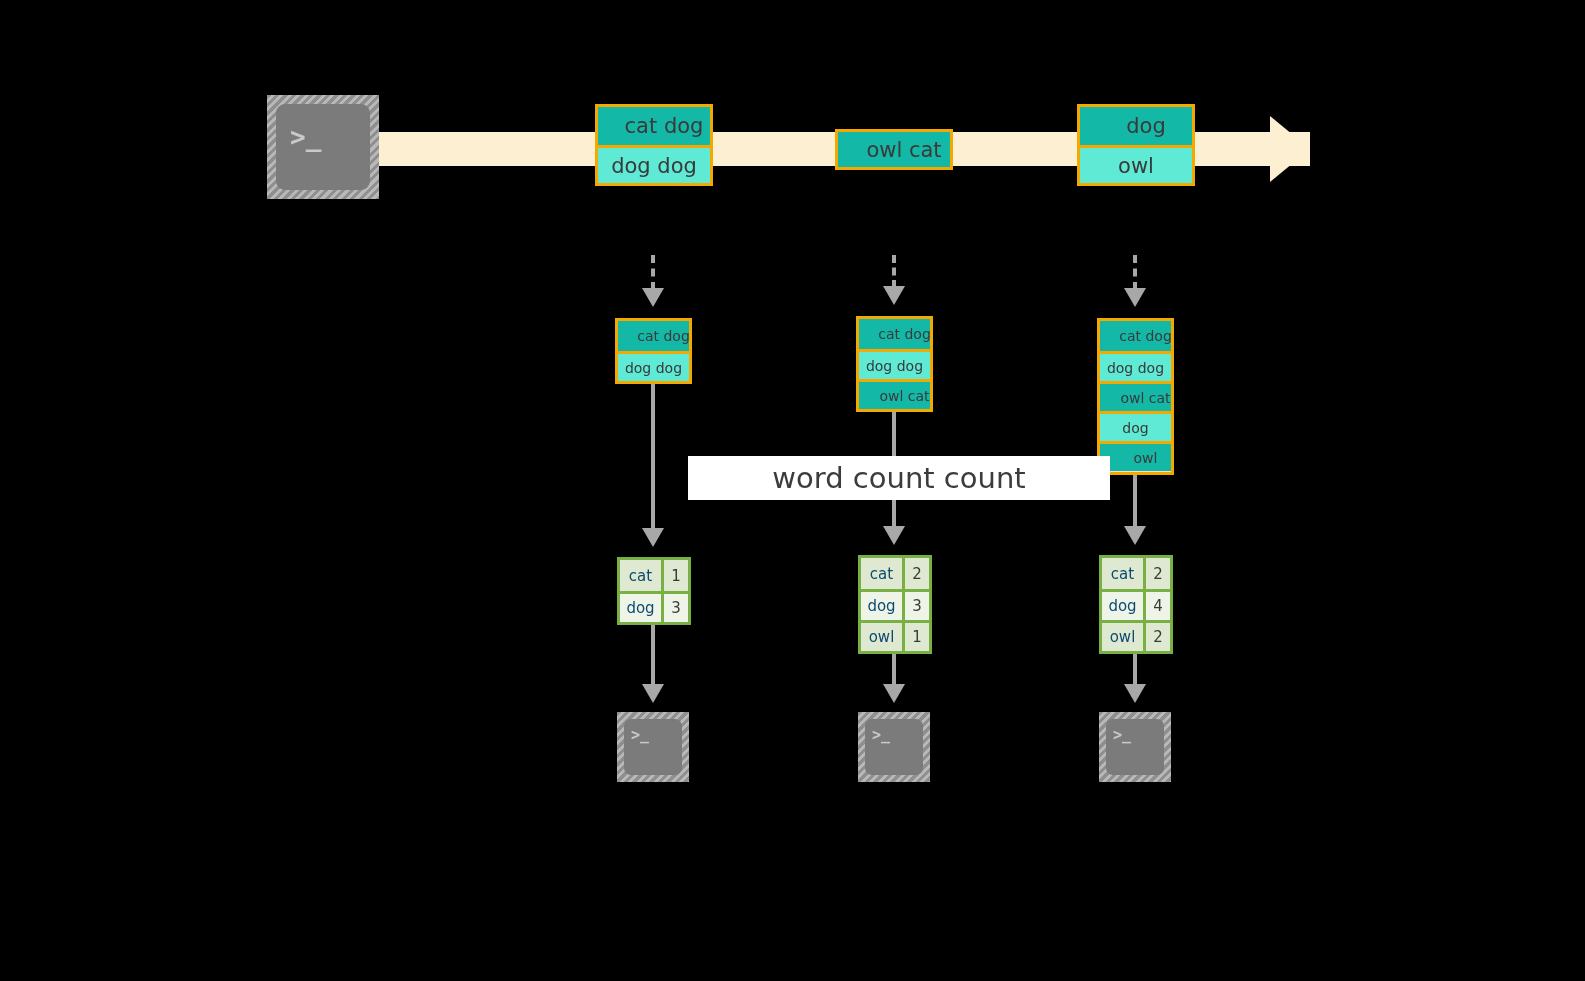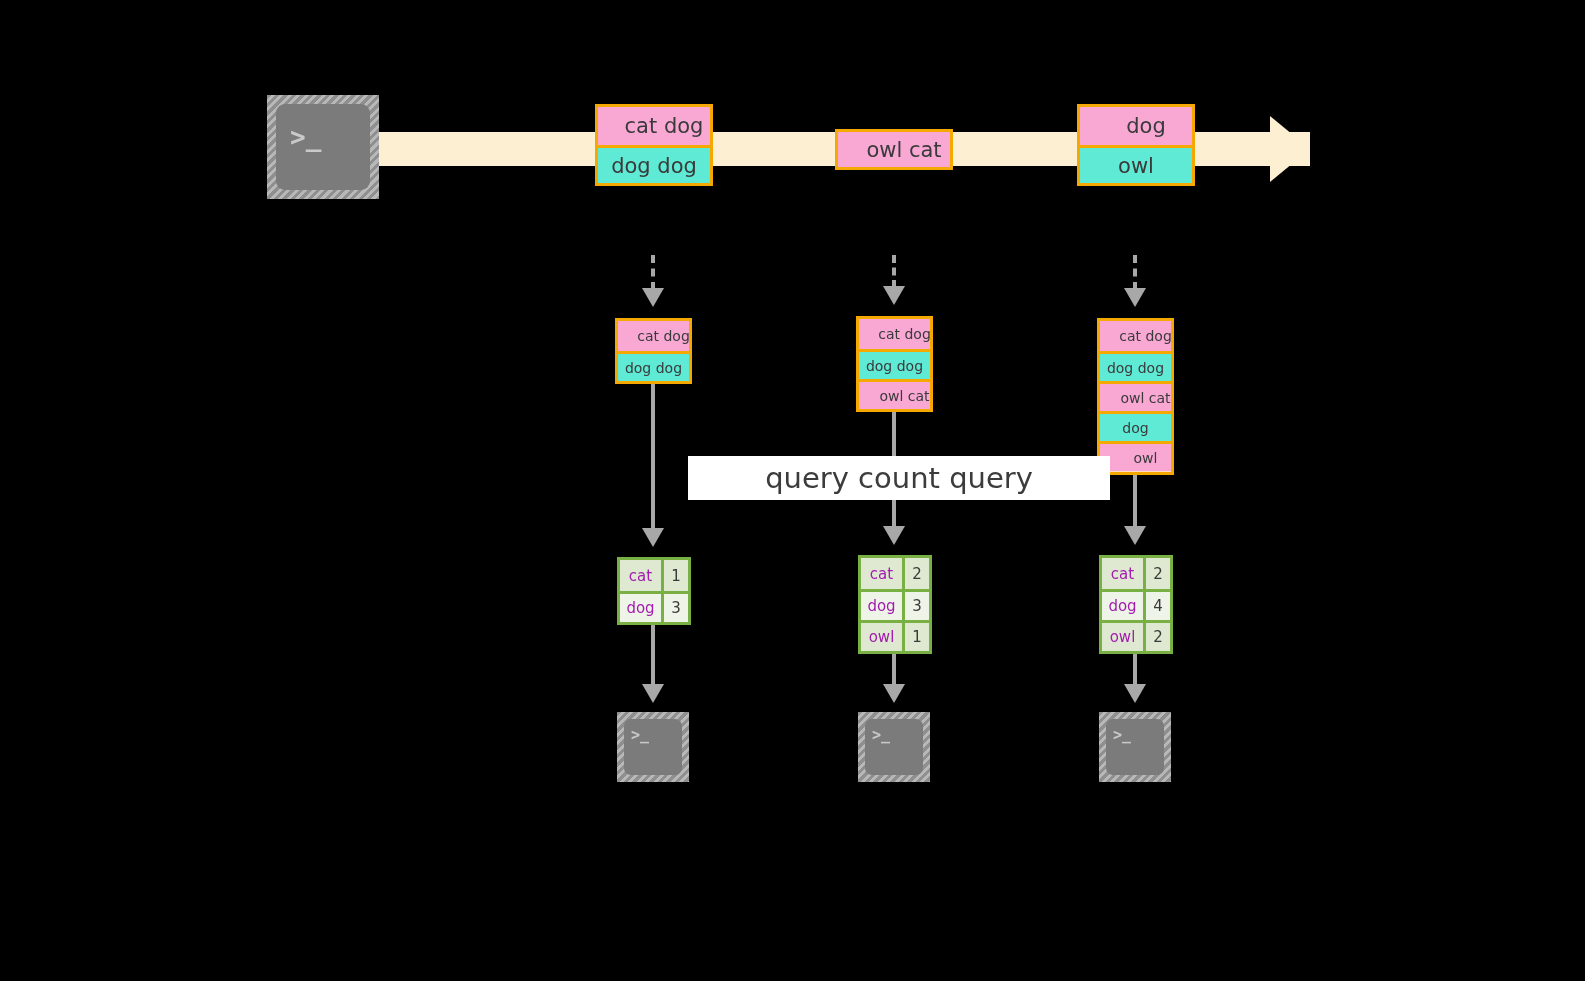--- a/index.html
+++ b/index.html
@@ -68,41 +68,41 @@
   }
   .orow {
     box-sizing: border-box;
     display: flex;
     align-items: center;
     justify-content: center;
     color: #3a3a3a;
     white-space: nowrap;
   }
   .orow.alt { background: #5eead4; }
-  .orow.peach { background: #f9a8d4; padding-left: 20px; }
+  .orow.peach { background: #14b8a6; padding-left: 20px; }
   .orow + .orow { border-top: 3px solid #f5a800; }
 
   
   .gbox {
     position: absolute;
     box-sizing: border-box;
     border: 3px solid #79b043;
     background: #e3edd7;
   }
   .grow {
     box-sizing: border-box;
     display: flex;
     height: 31px;
   }
   .grow + .grow { border-top: 3px solid #79b043; }
   .gcell-k {
     display: flex;
     align-items: center;
     justify-content: center;
-    color: #a21caf;
+    color: #0c4a6e;
     border-right: 3px solid #79b043;
     box-sizing: border-box;
   }
   .gcell-v {
     display: flex;
     align-items: center;
     justify-content: center;
     color: #3a3a3a;
     box-sizing: border-box;
   }
@@ -328,16 +328,16 @@
   <div class="vline" style="left:1133px; top:654px; height:33px;"></div>
   <div class="vhead" style="left:1124px; top:684px;"></div>
 
   <div class="term term-small" style="left:1099px; top:712px; width:72px; height:70px;">
     <div class="term-inner">
       <span class="term-glyph" style="left:7px; top:9px; font-size:15px;">&gt;_</span>
     </div>
   </div>
 
   <div class="qlabel" style="left:688px; top:456px; width:422px; height:44px; font-size:29px;">
-    <span>query count query</span>
+    <span>word count count</span>
   </div>
 
 </div>
 
 </body></html>

